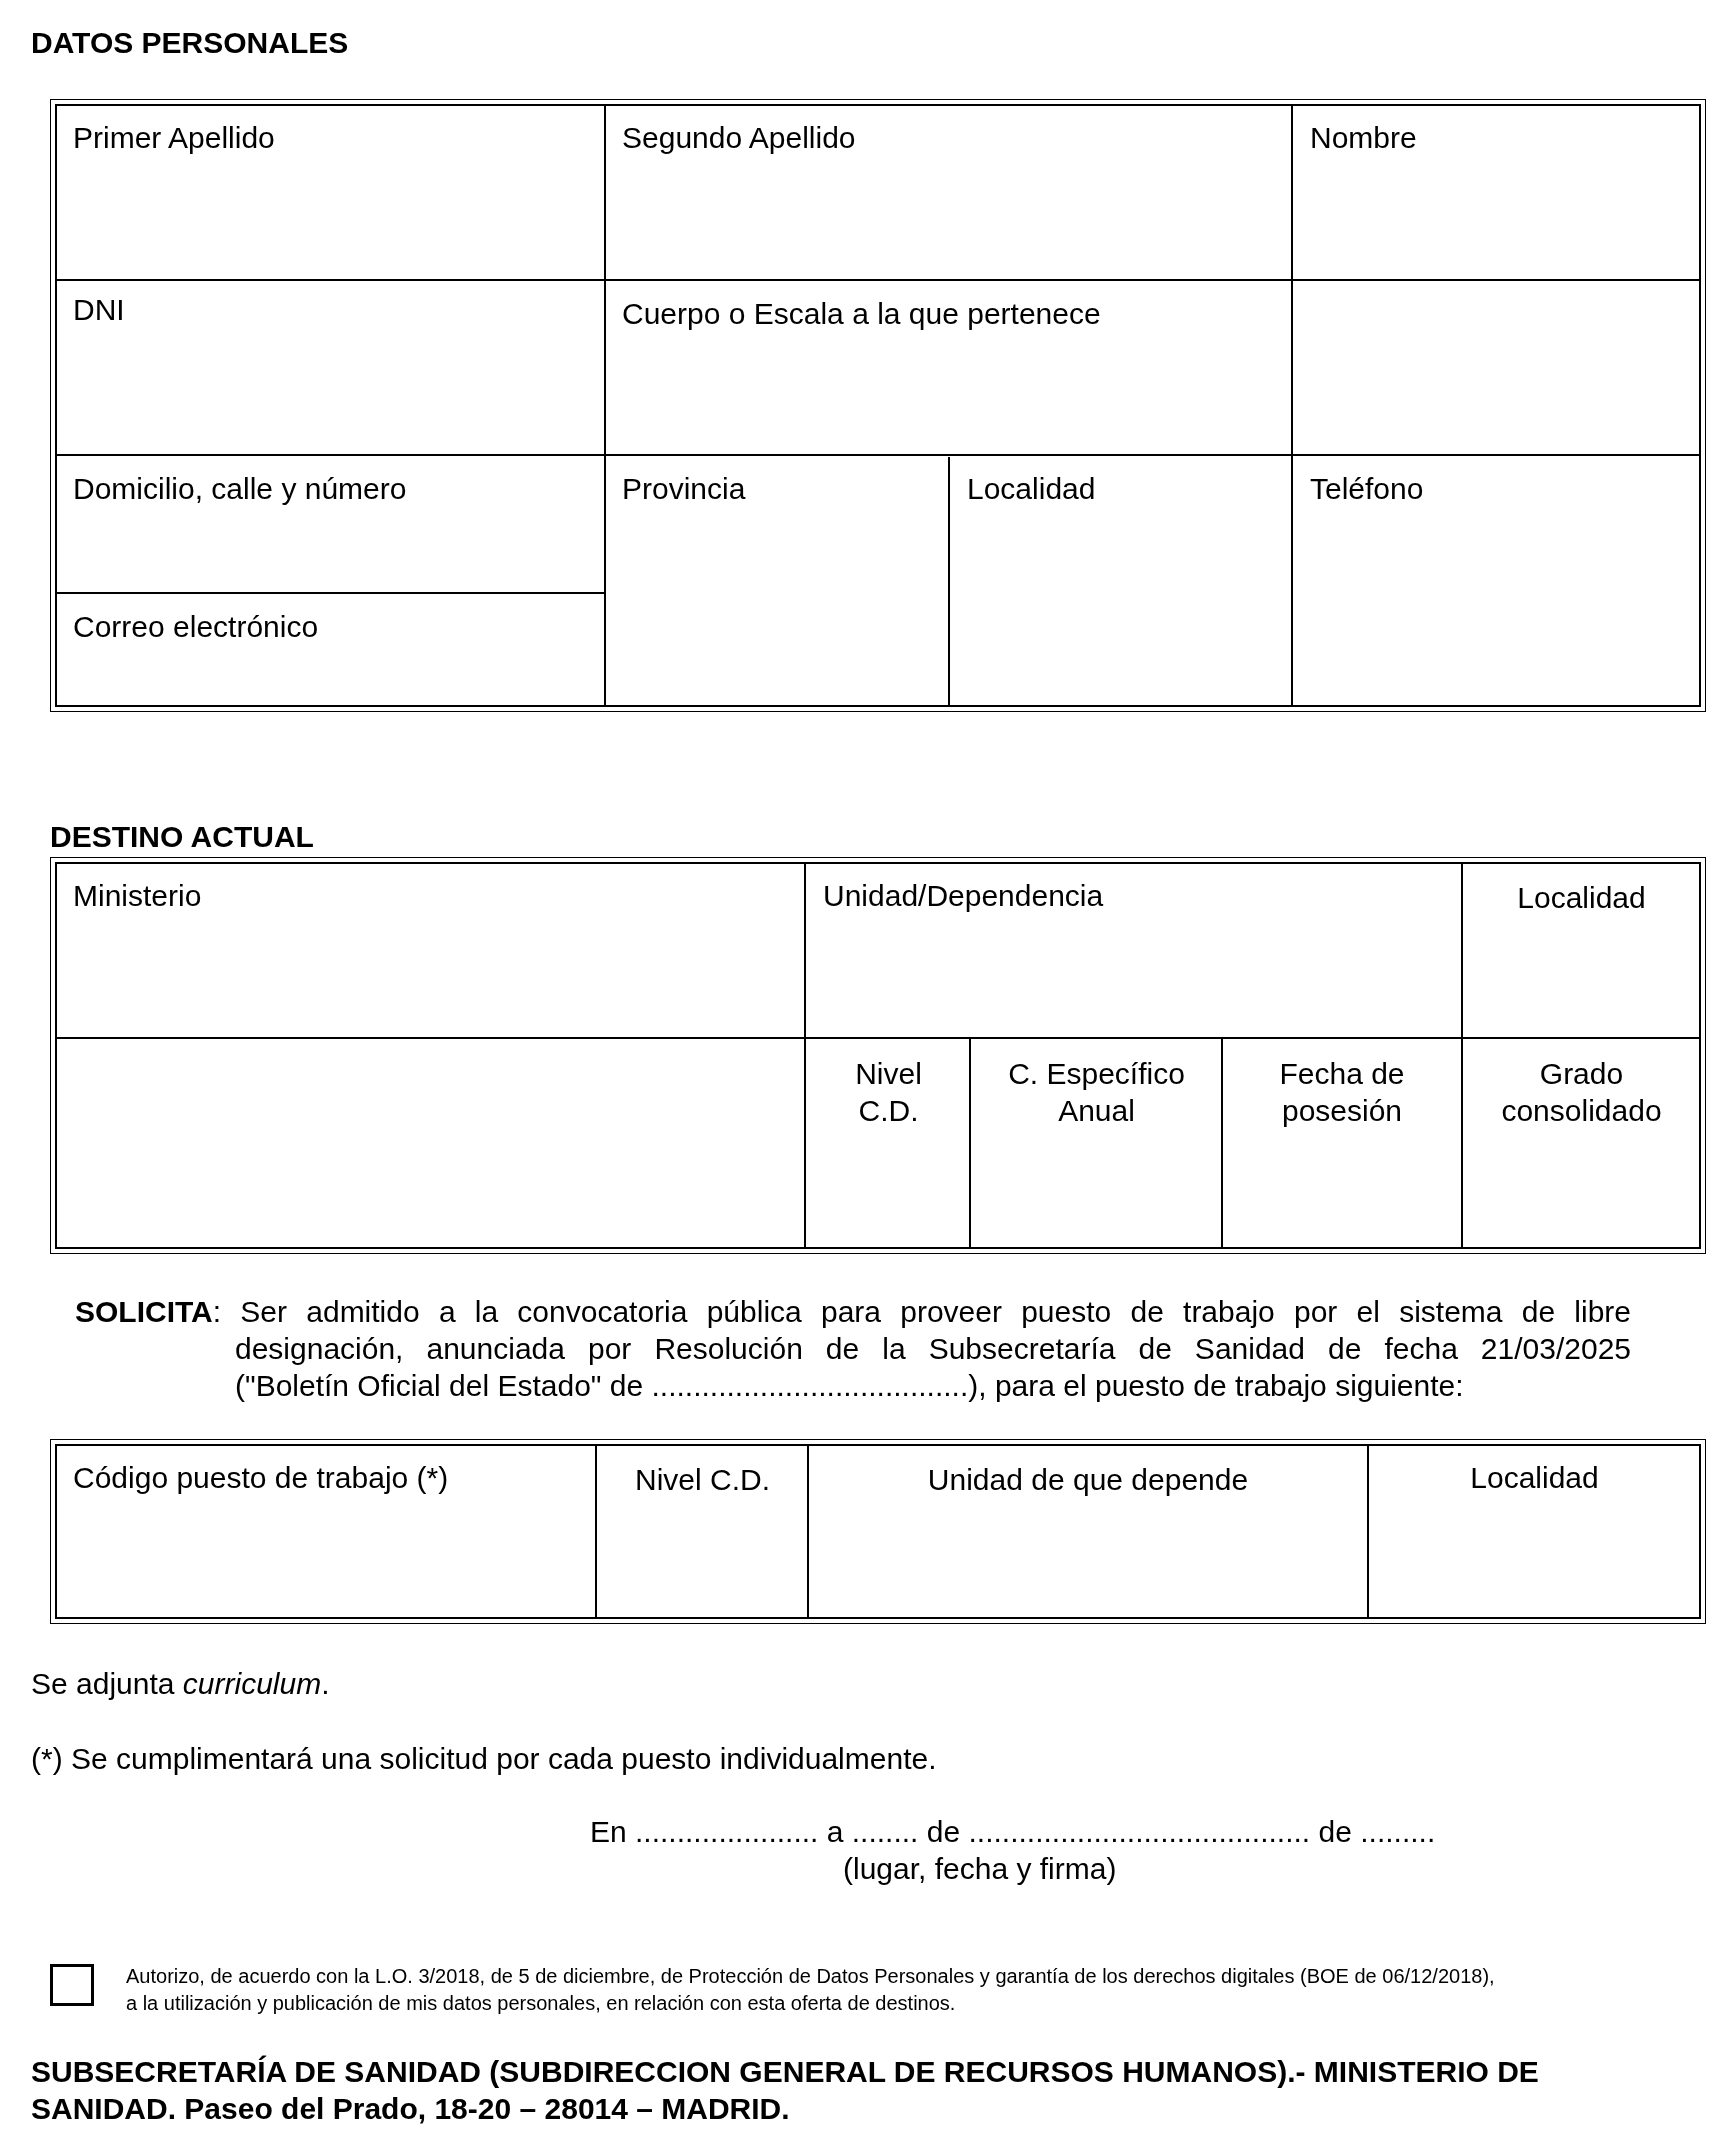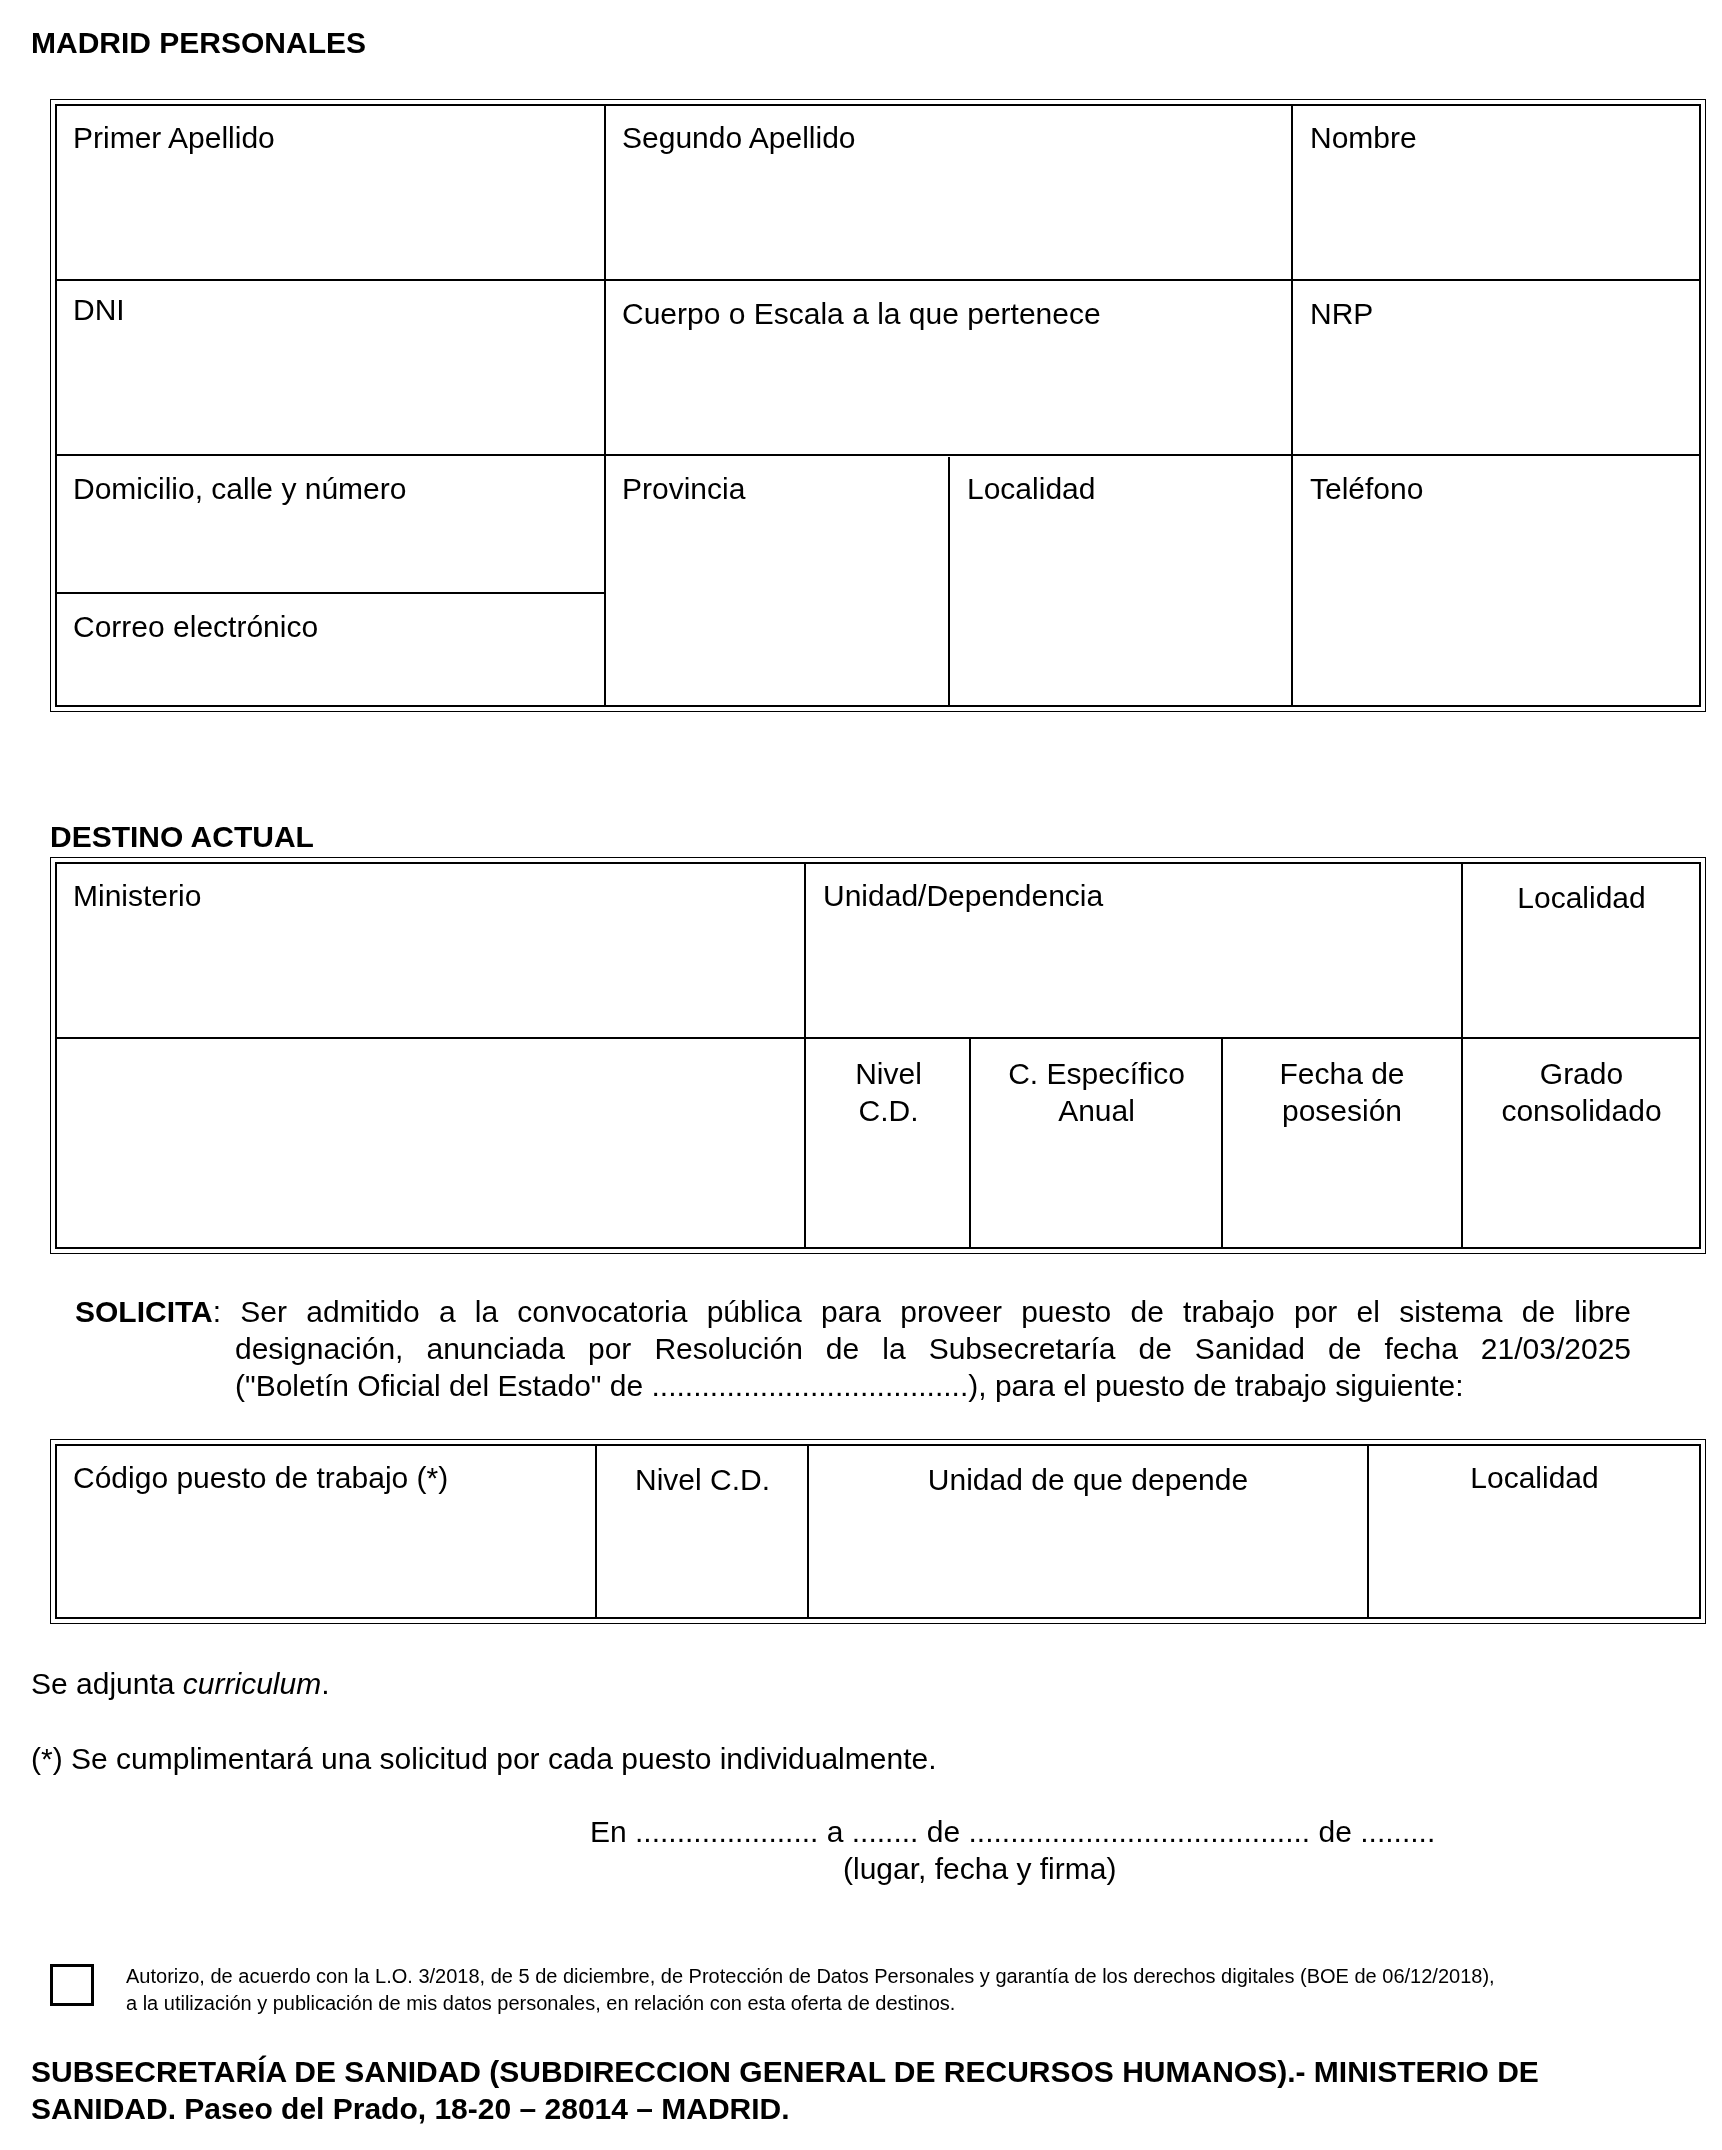--- a/index.html
+++ b/index.html
@@ -14,21 +14,21 @@
   .hl{position:absolute;height:0;border-top:2.4px solid #000;}
   .center{text-align:center;padding-left:0;line-height:37px;}
   .para{font-size:30px;}
   .small{font-size:20px;line-height:27px;}
   .checkbox{position:absolute;width:44px;height:42px;border:3.2px solid #000;box-sizing:border-box;background:#fff;}
   .footer{font-weight:bold;font-size:30px;line-height:37px;}
 </style>
 </head>
 <body>
 
-<div class="abs h-section" style="top:26px;">MADRID PERSONALES</div>
+<div class="abs h-section" style="top:26px;">DATOS PERSONALES</div>
 
 <div class="frame" style="left:50px;top:99px;width:1656px;height:613px;">
   <div class="inner">
 
     <div class="vl" style="left:547px;"></div>
     <div class="vl" style="left:1234px;"></div>
     <div class="vl" style="left:891px;top:351px;"></div>
 
     <div class="hl" style="left:0;right:0;top:173px;"></div>
     <div class="hl" style="left:0;right:0;top:348px;"></div>
@@ -42,23 +42,20 @@
     </div>
     <div class="cell" style="left:1237px;top:0;right:0;height:173px;">
       <span>Nombre</span>
     </div>
 
     <div class="cell" style="left:0;top:172px;width:547px;height:204px;">
       <span>DNI</span>
     </div>
     <div class="cell" style="left:549px;top:176px;width:685px;height:173px;">
       <span>Cuerpo o Escala a la que pertenece</span>
-    </div>
-    <div class="cell" style="left:1237px;top:176px;right:0;height:173px;">
-      <span>NRP</span>
     </div>
 
     <div class="cell" style="left:0;top:351px;width:547px;height:135px;">
       <span>Domicilio, calle y número</span>
     </div>
     <div class="cell" style="left:549px;top:351px;width:342px;bottom:0;">
       <span>Provincia</span>
     </div>
     <div class="cell" style="left:894px;top:351px;width:340px;bottom:0;">
       <span>Localidad</span>

